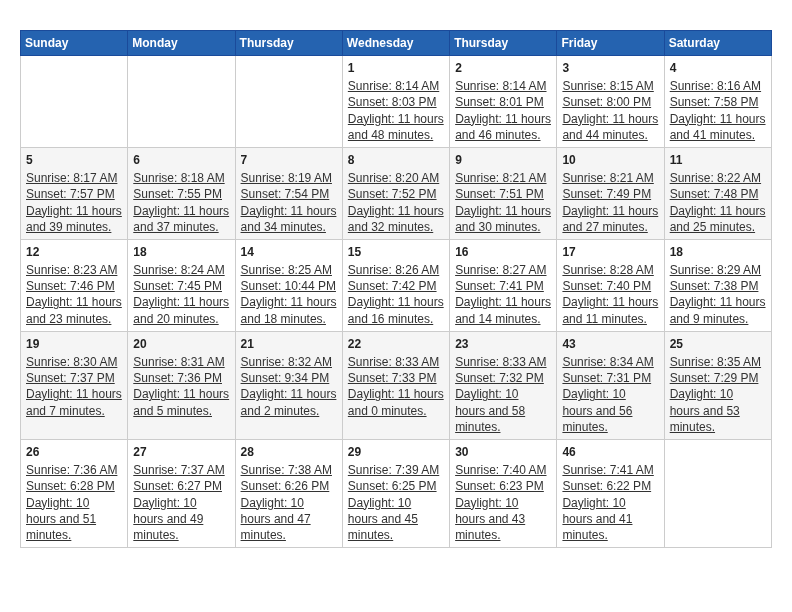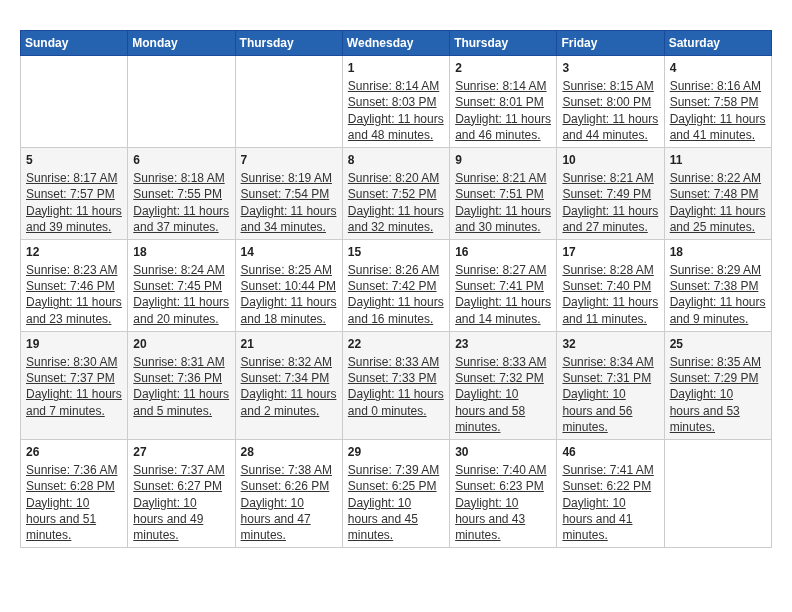--- a/index.html
+++ b/index.html
@@ -284,40 +284,40 @@
           <td>
             <span class="day-num">20</span>
             <div class="day-info">Sunrise: 8:31 AM
 Sunset: 7:36 PM
 Daylight: 11 hours
 and 5 minutes.</div>
           </td>
           <td>
             <span class="day-num">21</span>
             <div class="day-info">Sunrise: 8:32 AM
-Sunset: 7:34 PM
+Sunset: 9:34 PM
 Daylight: 11 hours
 and 2 minutes.</div>
           </td>
           <td>
             <span class="day-num">22</span>
             <div class="day-info">Sunrise: 8:33 AM
 Sunset: 7:33 PM
 Daylight: 11 hours
 and 0 minutes.</div>
           </td>
           <td>
             <span class="day-num">23</span>
             <div class="day-info">Sunrise: 8:33 AM
 Sunset: 7:32 PM
 Daylight: 10 hours
 and 58 minutes.</div>
           </td>
           <td>
-            <span class="day-num">32</span>
+            <span class="day-num">43</span>
             <div class="day-info">Sunrise: 8:34 AM
 Sunset: 7:31 PM
 Daylight: 10 hours
 and 56 minutes.</div>
           </td>
           <td>
             <span class="day-num">25</span>
             <div class="day-info">Sunrise: 8:35 AM
 Sunset: 7:29 PM
 Daylight: 10 hours

